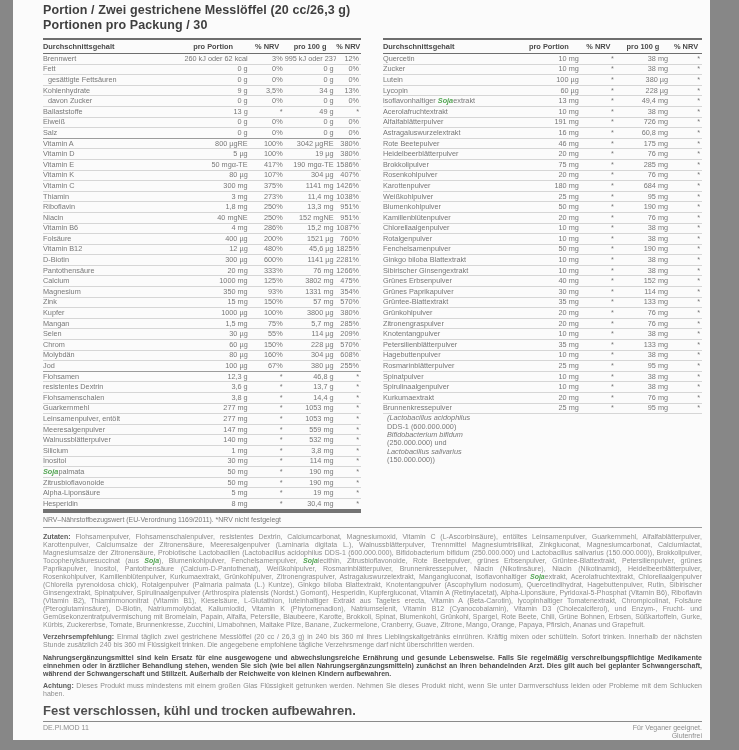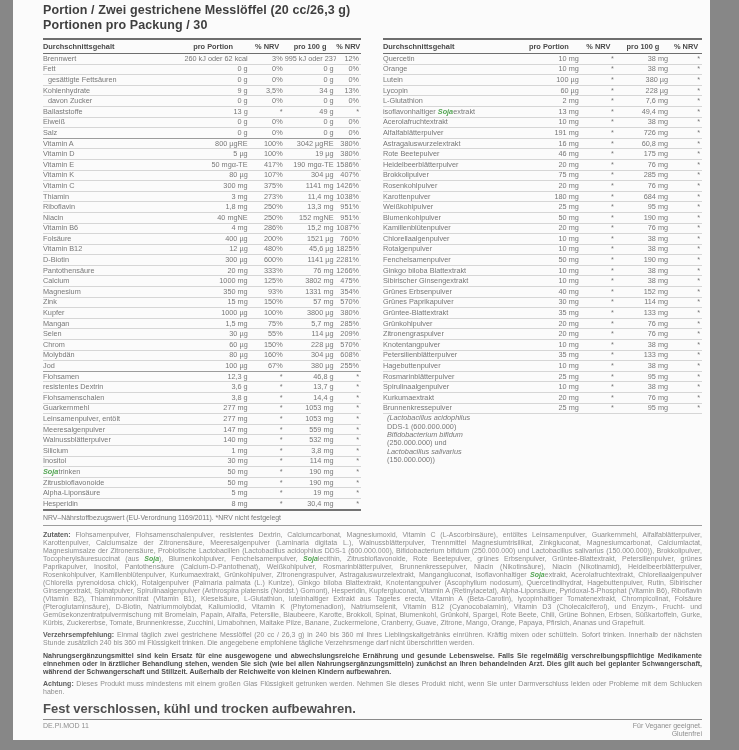--- a/index.html
+++ b/index.html
@@ -27,21 +27,21 @@
   thead th:first-child{text-align:left;}
   td{
     font-size:7.3px;line-height:8px;color:#787878;
     border-bottom:1px solid #d6d6d6;
     padding:0.8px 0;white-space:nowrap;overflow:hidden;
   }
   td.name{text-align:left;}
   td.name.indent{padding-left:5px;}
   td.val{text-align:right;padding-right:2px;}
   tr.sec td{border-bottom:1px solid #9c9c9c;}
-  tr.last td{border-bottom:2px solid #737373;}
+  tr.last td{border-bottom:4px solid #737373;}
   tr.sub td{border-bottom:none;padding:0 0 0 4px;line-height:8.4px;color:#787878;}
   tr.sub td.it{font-style:italic;}
   .lt .c1{width:42%;} .lt .c2{width:23%;} .lt .c3{width:11%;} .lt .c4{width:16%;} .lt .c5{width:8%;}
   .rt .c1{width:42%;} .rt .c2{width:20%;} .rt .c3{width:11%;} .rt .c4{width:17%;} .rt .c5{width:10%;}
   .footnote{font-size:6.9px;color:#787878;margin-top:3px;}
   .fullrule{border-top:1px solid #9c9c9c;margin-top:4px;}
   .paras{margin-top:5px;}
   .para{font-size:7px;line-height:8px;color:#8e8e8e;text-align:justify;margin:0 0 4.5px 0;}
   .para .label{font-weight:bold;color:#5d5d5d;}
   .para.bold{font-weight:bold;color:#4f4f4f;}
@@ -351,21 +351,21 @@
               <td class="val">*</td>
             </tr>
             <tr>
               <td class="name"><span>Inositol</span></td>
               <td class="val">30 mg</td>
               <td class="val">*</td>
               <td class="val">114 mg</td>
               <td class="val">*</td>
             </tr>
             <tr>
-              <td class="name"><span class="hl">Soja</span><span>trinken</span></td>
+              <td class="name"><span class="hl">Soja</span><span>palmata</span></td>
               <td class="val">50 mg</td>
               <td class="val">*</td>
               <td class="val">190 mg</td>
               <td class="val">*</td>
             </tr>
             <tr>
               <td class="name"><span>Zitrusbioflavonoide</span></td>
               <td class="val">50 mg</td>
               <td class="val">*</td>
               <td class="val">190 mg</td>
@@ -410,48 +410,41 @@
         </thead>
         <tbody id="right-tbody">
             <tr>
               <td class="name"><span>Quercetin</span></td>
               <td class="val">10 mg</td>
               <td class="val">*</td>
               <td class="val">38 mg</td>
               <td class="val">*</td>
             </tr>
             <tr>
-              <td class="name"><span>Orange</span></td>
+              <td class="name"><span>Zucker</span></td>
               <td class="val">10 mg</td>
               <td class="val">*</td>
               <td class="val">38 mg</td>
               <td class="val">*</td>
             </tr>
             <tr>
               <td class="name"><span>Lutein</span></td>
               <td class="val">100 µg</td>
               <td class="val">*</td>
               <td class="val">380 µg</td>
               <td class="val">*</td>
             </tr>
             <tr>
               <td class="name"><span>Lycopin</span></td>
               <td class="val">60 µg</td>
               <td class="val">*</td>
               <td class="val">228 µg</td>
               <td class="val">*</td>
             </tr>
             <tr>
-              <td class="name"><span>L-Glutathion</span></td>
-              <td class="val">2 mg</td>
-              <td class="val">*</td>
-              <td class="val">7,6 mg</td>
-              <td class="val">*</td>
-            </tr>
-            <tr>
               <td class="name"><span>isoflavonhaltiger </span><span class="hl">Soja</span><span>extrakt</span></td>
               <td class="val">13 mg</td>
               <td class="val">*</td>
               <td class="val">49,4 mg</td>
               <td class="val">*</td>
             </tr>
             <tr>
               <td class="name"><span>Acerolafruchtextrakt</span></td>
               <td class="val">10 mg</td>
               <td class="val">*</td>
@@ -617,20 +610,27 @@
               <td class="val">10 mg</td>
               <td class="val">*</td>
               <td class="val">38 mg</td>
               <td class="val">*</td>
             </tr>
             <tr>
               <td class="name"><span>Rosmarinblätterpulver</span></td>
               <td class="val">25 mg</td>
               <td class="val">*</td>
               <td class="val">95 mg</td>
+              <td class="val">*</td>
+            </tr>
+            <tr>
+              <td class="name"><span>Spinatpulver</span></td>
+              <td class="val">10 mg</td>
+              <td class="val">*</td>
+              <td class="val">38 mg</td>
               <td class="val">*</td>
             </tr>
             <tr>
               <td class="name"><span>Spirulinaalgenpulver</span></td>
               <td class="val">10 mg</td>
               <td class="val">*</td>
               <td class="val">38 mg</td>
               <td class="val">*</td>
             </tr>
             <tr>

